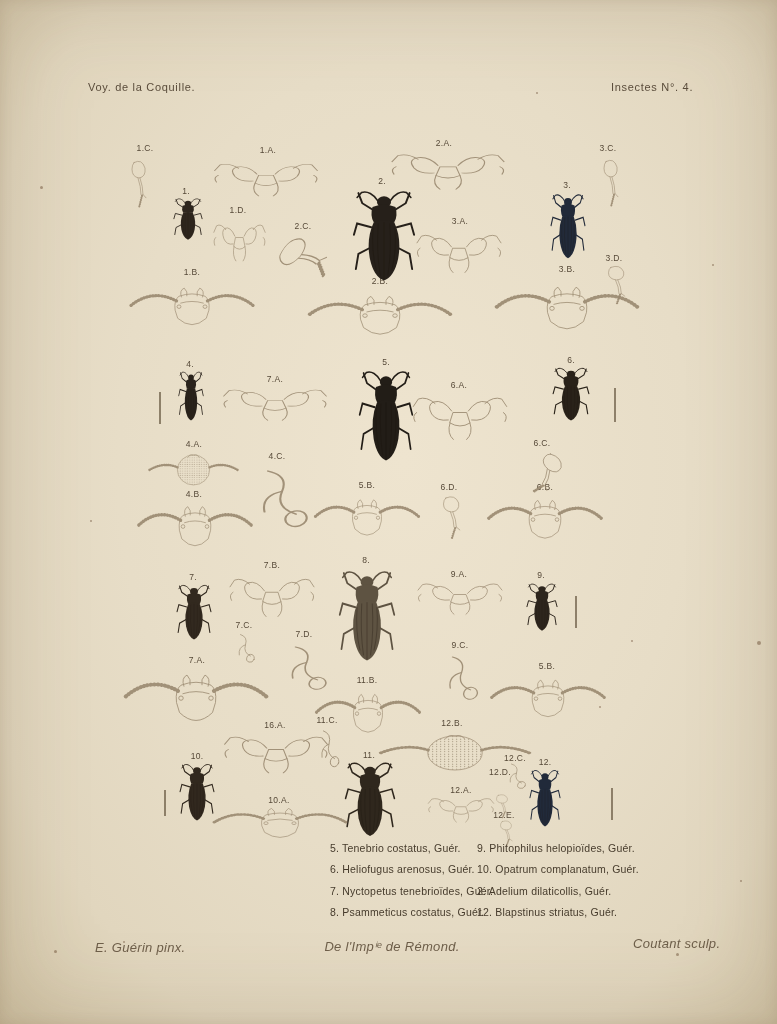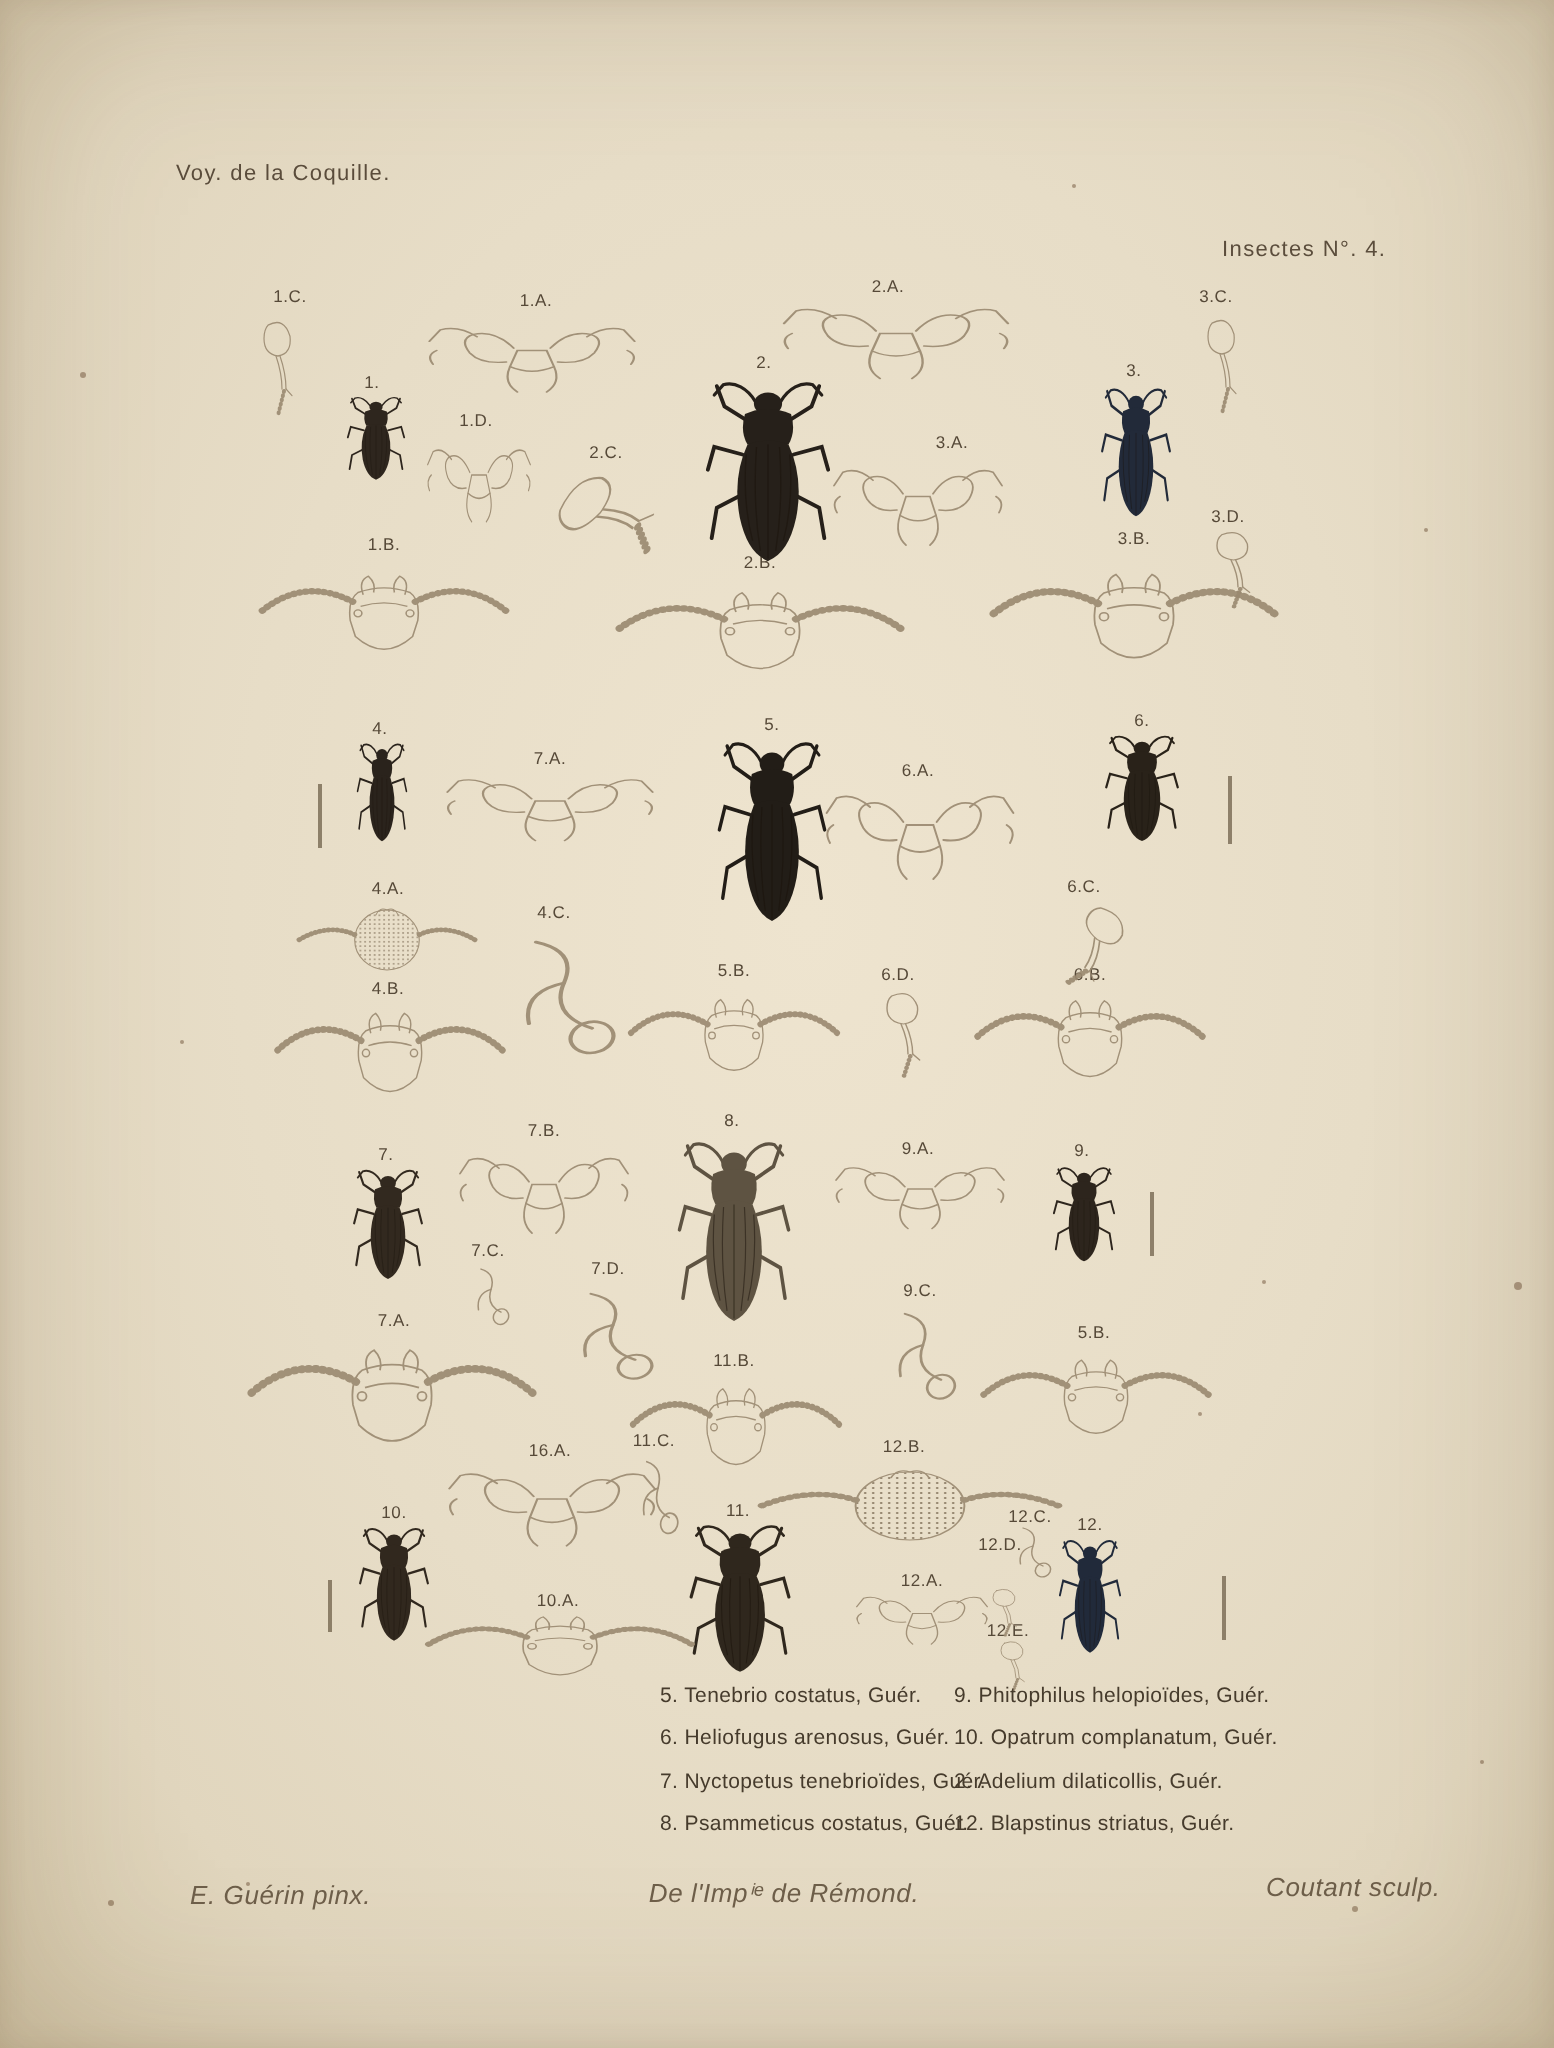--- a/index.html
+++ b/index.html
@@ -7,21 +7,21 @@
     position:relative;width:777px;height:1024px;overflow:hidden;
     background:radial-gradient(ellipse at 52% 45%, #eee4cf 0%, #e7ddc7 50%, #e1d6be 78%, #d3c6a8 100%);
     font-family:Liberation Sans, sans-serif;
   }
   .plate::after{
     content:"";position:absolute;inset:0;pointer-events:none;
     box-shadow:inset 0 0 90px rgba(110,88,55,.22), inset 0 0 14px rgba(110,88,55,.14);
   }
   .hdr{position:absolute;font-size:11px;color:#5b4d3c;letter-spacing:.7px;white-space:nowrap;}
   .hdr-left{left:88px;top:81px;}
-  .hdr-right{left:611px;top:81px;margin-top:38px;}
+  .hdr-right{left:611px;top:81px;}
   .flabel{
     position:absolute;transform:translateX(-50%);
     font-size:8.5px;color:#564938;letter-spacing:.3px;white-space:nowrap;
   }
   svg.sk{position:absolute;color:#9a8970;opacity:.9;overflow:visible;}
   svg.beetle{position:absolute;overflow:visible;}
   .scalebar{position:absolute;width:1.5px;background:#6f6049;opacity:.75;}
   .legend-col{
     position:absolute;top:838px;font-size:10.5px;line-height:21.3px;
     color:#463b2c;letter-spacing:.2px;white-space:nowrap;
@@ -131,21 +131,21 @@
   <div class="hdr hdr-right">Insectes N°. 4.</div>
 
   <span class="flabel" style="left:145px;top:143px">1.C.</span>
   <span class="flabel" style="left:268px;top:145px">1.A.</span>
   <span class="flabel" style="left:444px;top:138px">2.A.</span>
   <span class="flabel" style="left:608px;top:143px">3.C.</span>
   <span class="flabel" style="left:186px;top:186px">1.</span>
   <span class="flabel" style="left:238px;top:205px">1.D.</span>
   <span class="flabel" style="left:382px;top:176px">2.</span>
   <span class="flabel" style="left:303px;top:221px">2.C.</span>
-  <span class="flabel" style="left:476px;top:216px">3.A.</span>
+  <span class="flabel" style="left:460px;top:216px">3.A.</span>
   <span class="flabel" style="left:567px;top:180px">3.</span>
   <span class="flabel" style="left:614px;top:253px">3.D.</span>
   <span class="flabel" style="left:192px;top:267px">1.B.</span>
   <span class="flabel" style="left:380px;top:276px">2.B.</span>
   <span class="flabel" style="left:567px;top:264px">3.B.</span>
   <span class="flabel" style="left:190px;top:359px">4.</span>
   <span class="flabel" style="left:275px;top:374px">7.A.</span>
   <span class="flabel" style="left:386px;top:357px">5.</span>
   <span class="flabel" style="left:459px;top:380px">6.A.</span>
   <span class="flabel" style="left:571px;top:355px">6.</span>

